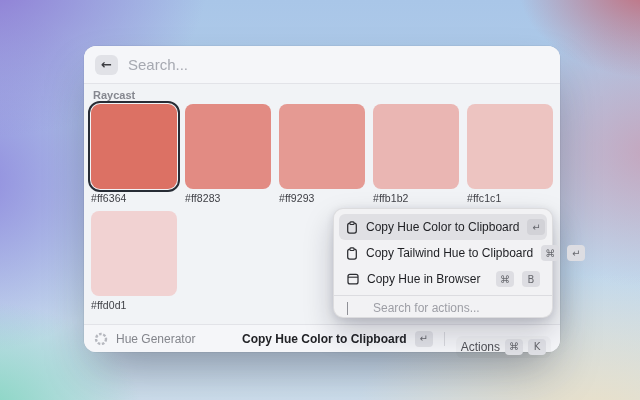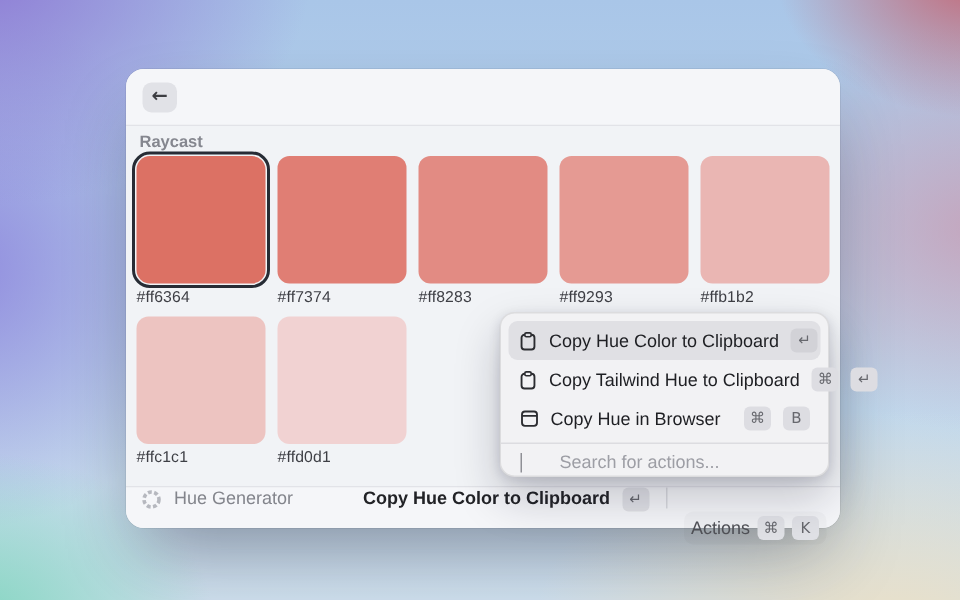--- a/index.html
+++ b/index.html
@@ -38,21 +38,21 @@
   }
   .search-input::placeholder { color:#a6a9b1; }
   .section-label { margin:5px 0 3px; padding:0 9px; font-size:11px; font-weight:700; color:#85878f; }
   .grid { padding:0 7px; display:grid; grid-template-columns:repeat(5,86px); column-gap:8px; row-gap:6px; }
   .cell { width:86px; }
   .swatch { height:85px; border-radius:8px; }
   .cell.selected .swatch { outline:2px solid #272c35; outline-offset:1px; border-radius:9px; }
   .hex { margin-top:3px; height:13px; font-size:10.5px; font-weight:500; color:#3e3f45; letter-spacing:.1px; }
   .statusbar {
     position:absolute; left:0; right:0; bottom:0; height:28px;
-    display:flex; align-items:flex-start; padding:0 9px; gap:8px;
+    display:flex; align-items:center; padding:0 9px; gap:8px;
     border-top:1px solid #e2e3e8; background:#f5f6f9; border-radius:0 0 12px 12px;
   }
   .app-name { font-size:12px; color:#83858c; }
   .sb-spacer { flex:1; }
   .primary-action { font-size:12px; font-weight:700; color:#222327; }
   .key {
     min-width:18px; height:16px; padding:0 4px; border-radius:4px; background:#e0e1e6;
     display:inline-flex; align-items:center; justify-content:center;
     font-family:"DejaVu Sans", sans-serif; font-size:10px; color:#67686e;
   }
@@ -84,32 +84,29 @@
   .ring-icon { width:15px; height:15px; display:flex; align-items:center; justify-content:center; }
 </style>
 </head>
 <body>
 
 <div class="window">
   <div class="header">
     <div class="back-btn">
       <span>←</span>
     </div>
+    <input class="search-input" placeholder="Search..." style="">
   </div>
 
   <div class="section-label">Raycast</div>
 
   <div class="grid">
     <div class="cell selected">
       <div class="swatch" style="background: rgb(220, 113, 100);"></div>
       <div class="hex">#ff6364</div>
-    </div>
-    <div class="cell">
-      <div class="swatch" style="background: rgb(224, 126, 116);"></div>
-      <div class="hex">#ff7374</div>
     </div>
     <div class="cell">
       <div class="swatch" style="background: rgb(226, 139, 131);"></div>
       <div class="hex">#ff8283</div>
     </div>
     <div class="cell">
       <div class="swatch" style="background: rgb(229, 154, 147);"></div>
       <div class="hex">#ff9293</div>
     </div>
     <div class="cell">

